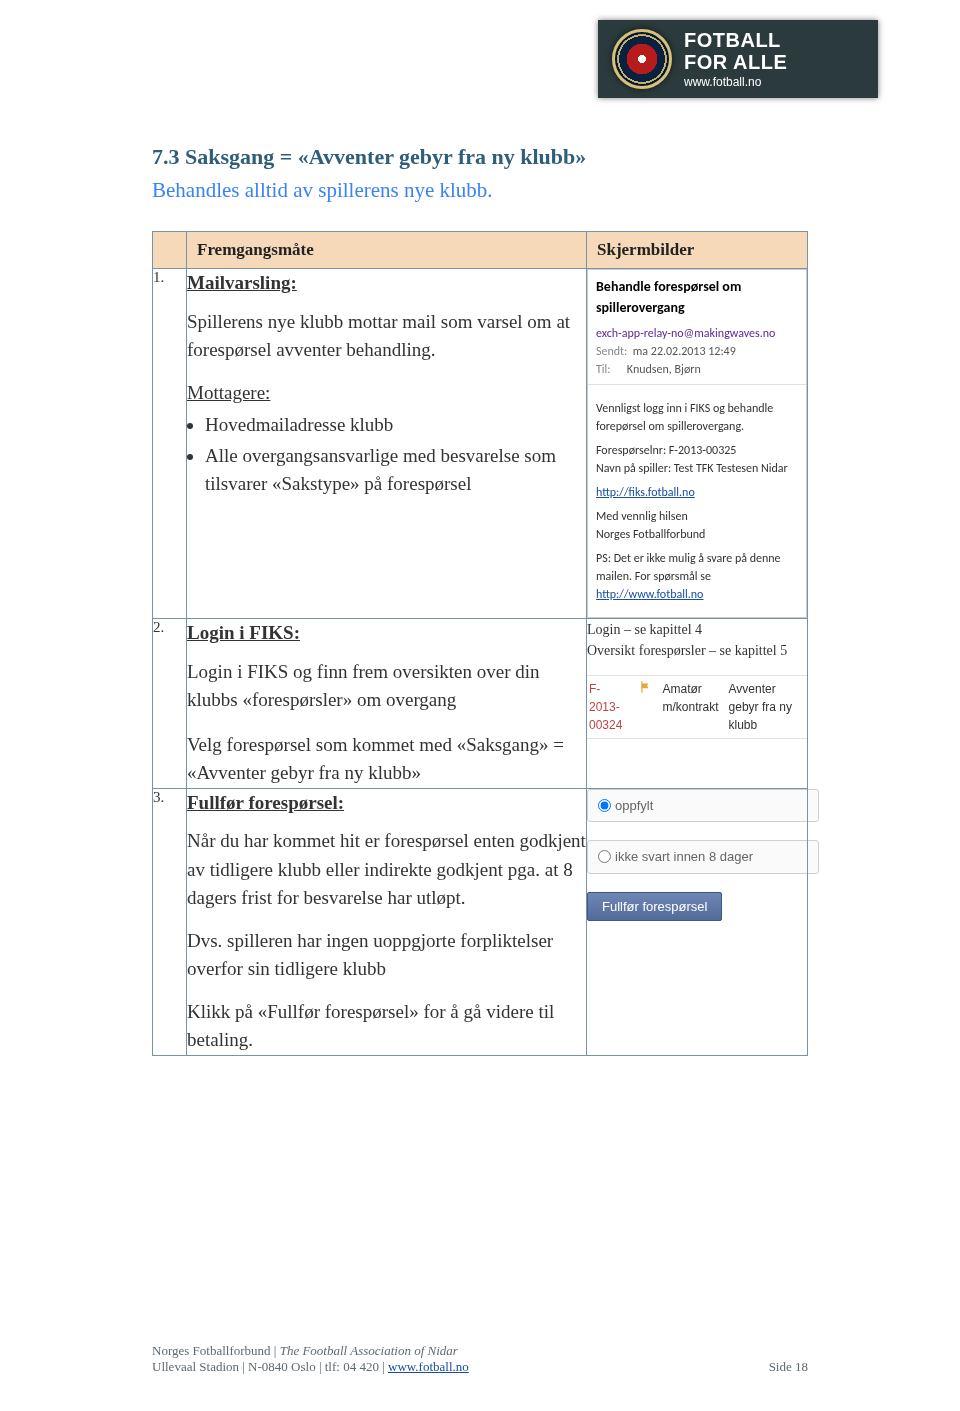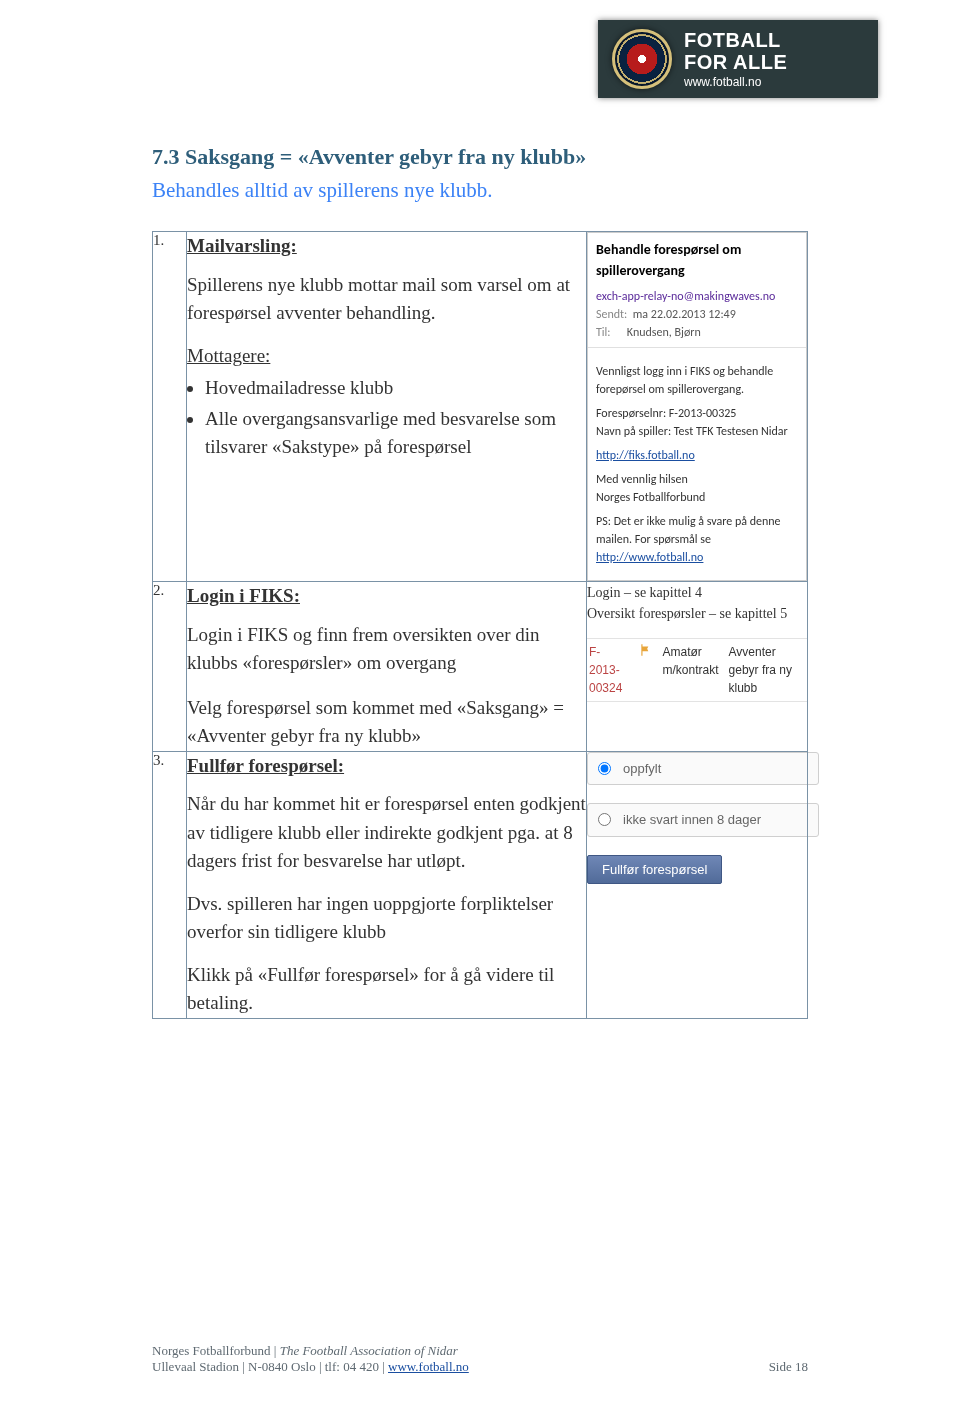--- a/index.html
+++ b/index.html
@@ -38,21 +38,21 @@
   .email-mock .body p{margin:6px 0}
   .email-mock a{color:#1a4ea0;text-decoration:underline}
 
   
   .row-mock{font-family:Arial,sans-serif;font-size:12px;color:#333;margin-top:14px;border-top:1px solid #e3e3e3;border-bottom:1px solid #e3e3e3;padding:4px 2px;display:flex;gap:10px}
   .row-mock .id{color:#b44;}
   .row-mock .flag{width:14px;height:14px;display:inline-block}
   .row-mock .flag svg{width:14px;height:14px}
 
   
-  .ctrl-box{border:1px solid #cfcfcf;background:#fafafa;border-radius:3px;padding:6px 10px;font-family:Arial,sans-serif;font-size:13px;color:#666;display:flex;align-items:center;gap:12px;width:210px;margin-bottom:18px}
+  .ctrl-box{border:1px solid #cfcfcf;background:#fafafa;border-radius:3px;padding:6px 10px;font-family:Arial,sans-serif;font-size:13px;color:#666;display:flex;align-items:center;gap:4px;width:210px;margin-bottom:18px}
   .ctrl-box input[type=radio]{margin:0}
   .btn-blue{display:inline-block;background:linear-gradient(#6f87b6,#516b99);color:#fff;font-family:Verdana,Arial,sans-serif;font-size:13px;padding:4px 14px;border:1px solid #3f5784;border-radius:2px}
 
   .footer{position:absolute;bottom:36px;left:70px;right:70px;font-family:Georgia,serif;color:#5f6a72;font-size:13px;display:flex;justify-content:space-between}
   .footer a{color:#1a4ea0;text-decoration:underline}
   .footer .org em{font-style:italic}
 </style>
 </head>
 <body>
 
@@ -70,20 +70,25 @@
   <h2 class="section">7.3  Saksgang = «Avventer gebyr fra ny klubb»</h2>
   <p class="intro">Behandles alltid av spillerens nye klubb.</p>
 
   <table class="grid">
     <colgroup>
         <col class="num">
         <col class="left">
         <col class="right">
       </colgroup>
     <tbody>
+        <tr>
+      <th style="background:#f5d9b9"></th>
+      <th>Fremgangsmåte</th>
+      <th>Skjermbilder</th>
+    </tr>
 
     <tr>
       <td class="num">1.</td>
       <td class="left">
         <div class="step-title">Mailvarsling:</div>
         <div>Spillerens nye klubb mottar mail som varsel om at forespørsel avventer behandling.</div>
         <div style="margin-top:14px;text-decoration:underline">Mottagere:</div>
         <ul class="bul">
           <li>Hovedmailadresse klubb</li>
           <li>Alle overgangsansvarlige med besvarelse som tilsvarer «Sakstype» på forespørsel</li>

